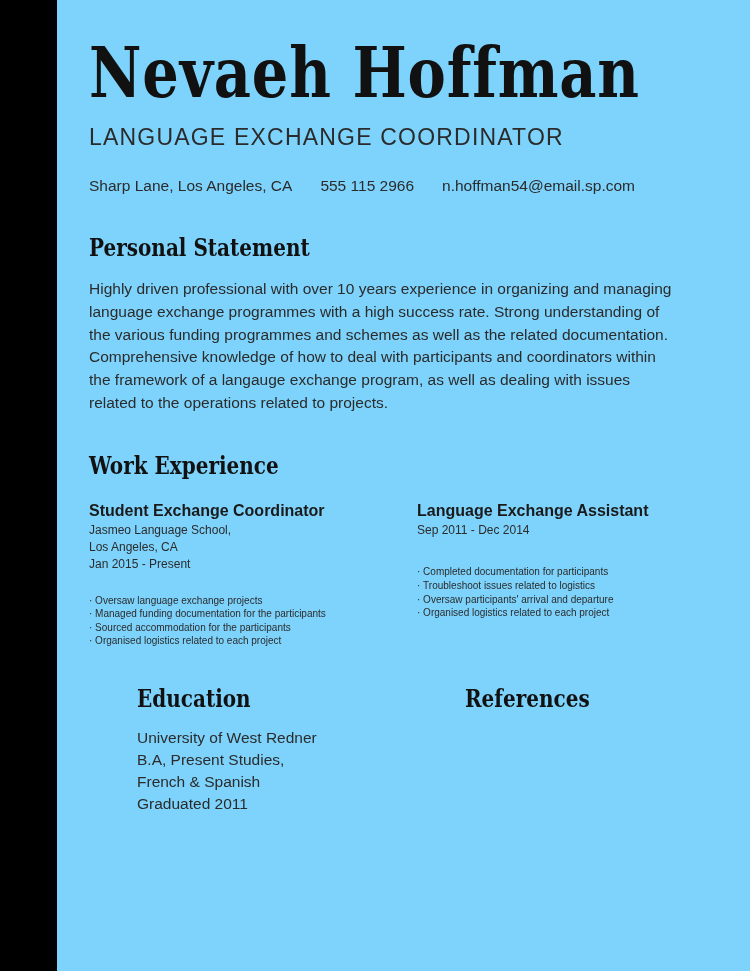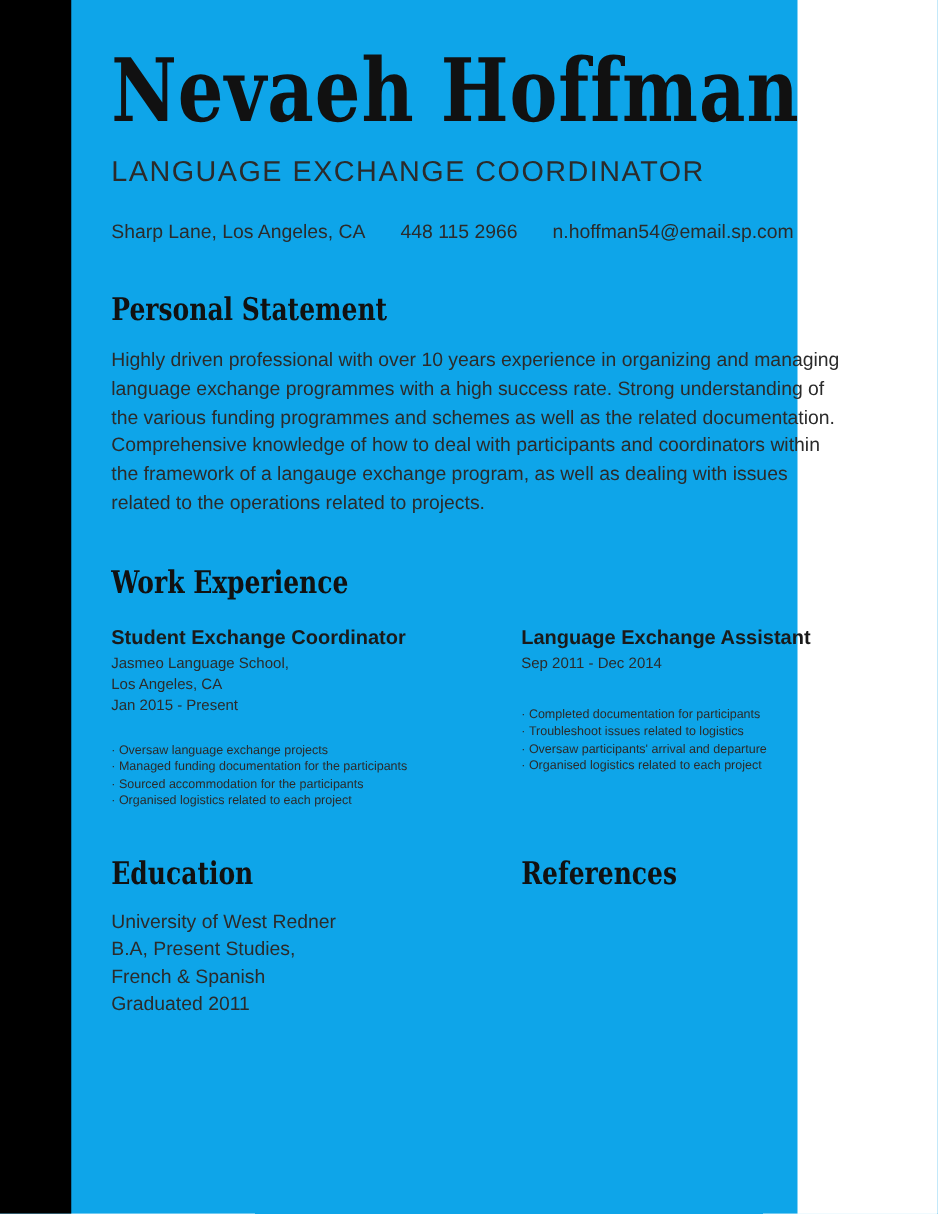--- a/index.html
+++ b/index.html
@@ -10,23 +10,23 @@
   body {
     width: 750px;
     height: 971px;
     font-family: "Liberation Sans", sans-serif;
     color: #2b2b2b;
     overflow: hidden;
   }
 
   #resume-page {
     position: relative;
-    width: 638px;
-    height: 971px;
-    background: #0ea5e9;
+    width: 750px;
+    height: 971px;
+    background: #7dd3fc;
     box-sizing: border-box;
   }
 
   
   #sidebar-bar {
     position: absolute;
     left: 0;
     top: 0;
     width: 57px;
     height: 971px;
@@ -145,21 +145,21 @@
     margin: 0;
     padding: 0;
   }
   .bullet-list li::before {
     content: "\00B7\00A0";
   }
 
   .col-right .bullet-list { padding-top: 26px; }
 
   
-  #bottom-sections { padding-top: 36px; }
+  #bottom-sections { padding-top: 36px; margin-left: 48px; }
   .bottom-body {
     font-size: 15.5px;
     line-height: 1.42;
     color: #2b2b2b;
     margin: 0;
     padding-top: 14px;
   }
   .bottom-body div { margin: 0; }
 </style>
 </head>
@@ -171,21 +171,21 @@
 
   <div id="content">
 
     <div>
       <h1 class="name">Nevaeh Hoffman</h1>
 
       <div class="job-subtitle">LANGUAGE EXCHANGE COORDINATOR</div>
 
       <div class="contact-row">
         <span class="contact-item">Sharp Lane, Los Angeles, CA</span>
-        <span class="contact-item">448 115 2966</span>
+        <span class="contact-item">555 115 2966</span>
         <span class="contact-item">n.hoffman54@email.sp.com</span>
       </div>
     </div>
 
     <div id="personal-statement-section">
       <h2 class="section-heading">Personal Statement</h2>
       <p class="statement-body">Highly driven professional with over 10 years experience in organizing and managing language exchange programmes with a high success rate. Strong understanding of the various funding programmes and schemes as well as the related documentation. Comprehensive knowledge of how to deal with participants and coordinators within the framework of a langauge exchange program, as well as dealing with issues related to the operations related to projects.</p>
     </div>
 
     <div id="work-experience-section">

